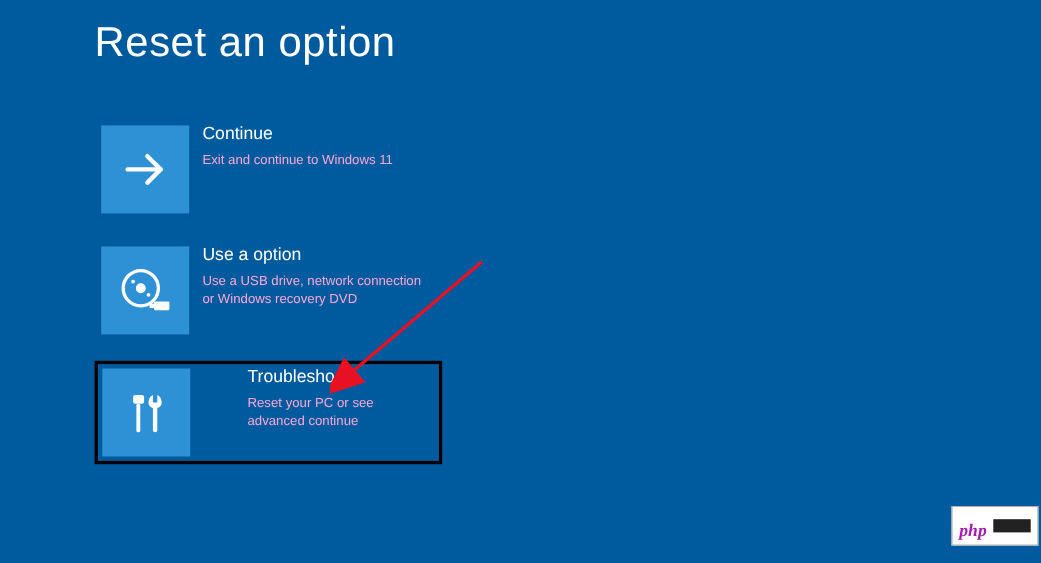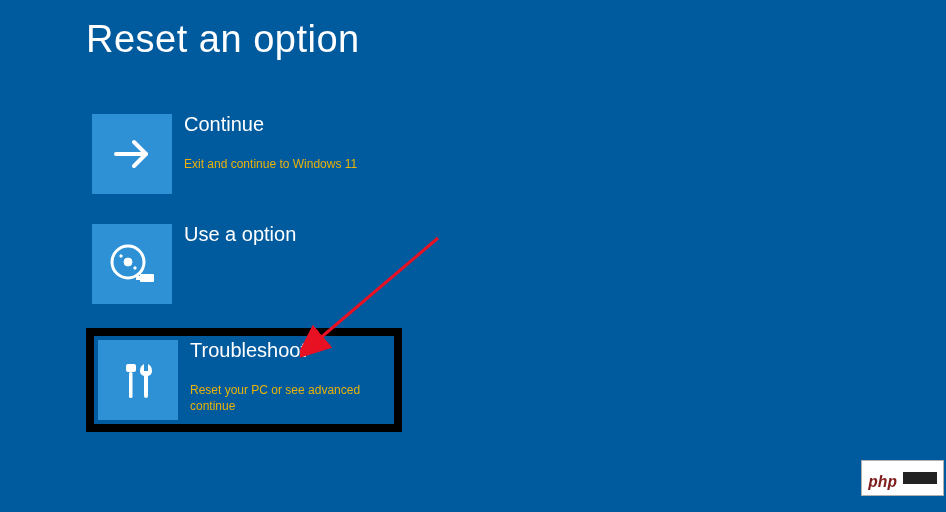--- a/index.html
+++ b/index.html
@@ -30,48 +30,49 @@
     margin-bottom: 18px;
   }
   .tile {
     display: flex;
     width: 316px;
     padding: 4px;
     border: 2px solid transparent;
     cursor: pointer;
   }
   .tile.selected {
-    border: 8px solid #000000;
+    border: 3px solid #000000;
+    gap: 40px;
   }
   .tile-icon {
     width: 80px;
     height: 80px;
     background: #2E91D5;
     flex: 0 0 80px;
     display: flex;
     align-items: center;
     justify-content: center;
   }
   .tile-text {
     padding: 0 0 0 12px;
     display: flex;
     flex-direction: column;
     justify-content: flex-start;
   }
   .tile-title {
-    font-size: 20px;
+    font-size: 16px;
     font-weight: 300;
     line-height: 1.2;
     margin-top: -2px;
   }
   .tile-desc {
     font-size: 12px;
     font-weight: 400;
-    color: #eab308;
-    margin-top: 20px;
+    color: #f9a8d4;
+    margin-top: 6px;
     line-height: 1.35;
     max-width: 210px;
   }
   svg { display: block; }
 
   
   .arrow {
     position: absolute;
     left: 300px;
     top: 230px;
@@ -84,22 +85,22 @@
     right: 2px;
     bottom: 16px;
     background: #FFFFFF;
     border: 1px solid #B0B0B0;
     padding: 3px 6px;
     display: flex;
     align-items: center;
     gap: 6px;
   }
   .watermark .php {
-    color: #7f1d1d;
-    font-family: Liberation Mono, monospace;
+    color: #a21caf;
+    font-family: Liberation Serif, serif;
     font-weight: bold;
     font-size: 16px;
     font-style: italic;
     margin-top: 10px;
   }
   .watermark .bar {
     width: 34px;
     height: 12px;
     background: #222;
   }
@@ -143,20 +144,21 @@
             <circle cx="31" cy="32" r="1.2" fill="#FFFFFF"></circle>
           </g>
           <g fill="#FFFFFF">
             <rect x="36" y="38" width="14" height="8" rx="1"></rect>
             <rect x="32" y="40" width="5" height="4"></rect>
           </g>
         </svg>
       </div>
       <div class="tile-text">
         <div class="tile-title">Use a option</div>
+        <div class="tile-desc">Use a USB drive, network connection or Windows recovery DVD</div>
       </div>
     </div>
 
   </div>
 
   <div class="row">
 
     <div class="tile selected">
       <div class="tile-icon">
         <svg width="48" height="48" viewBox="0 0 48 48">

